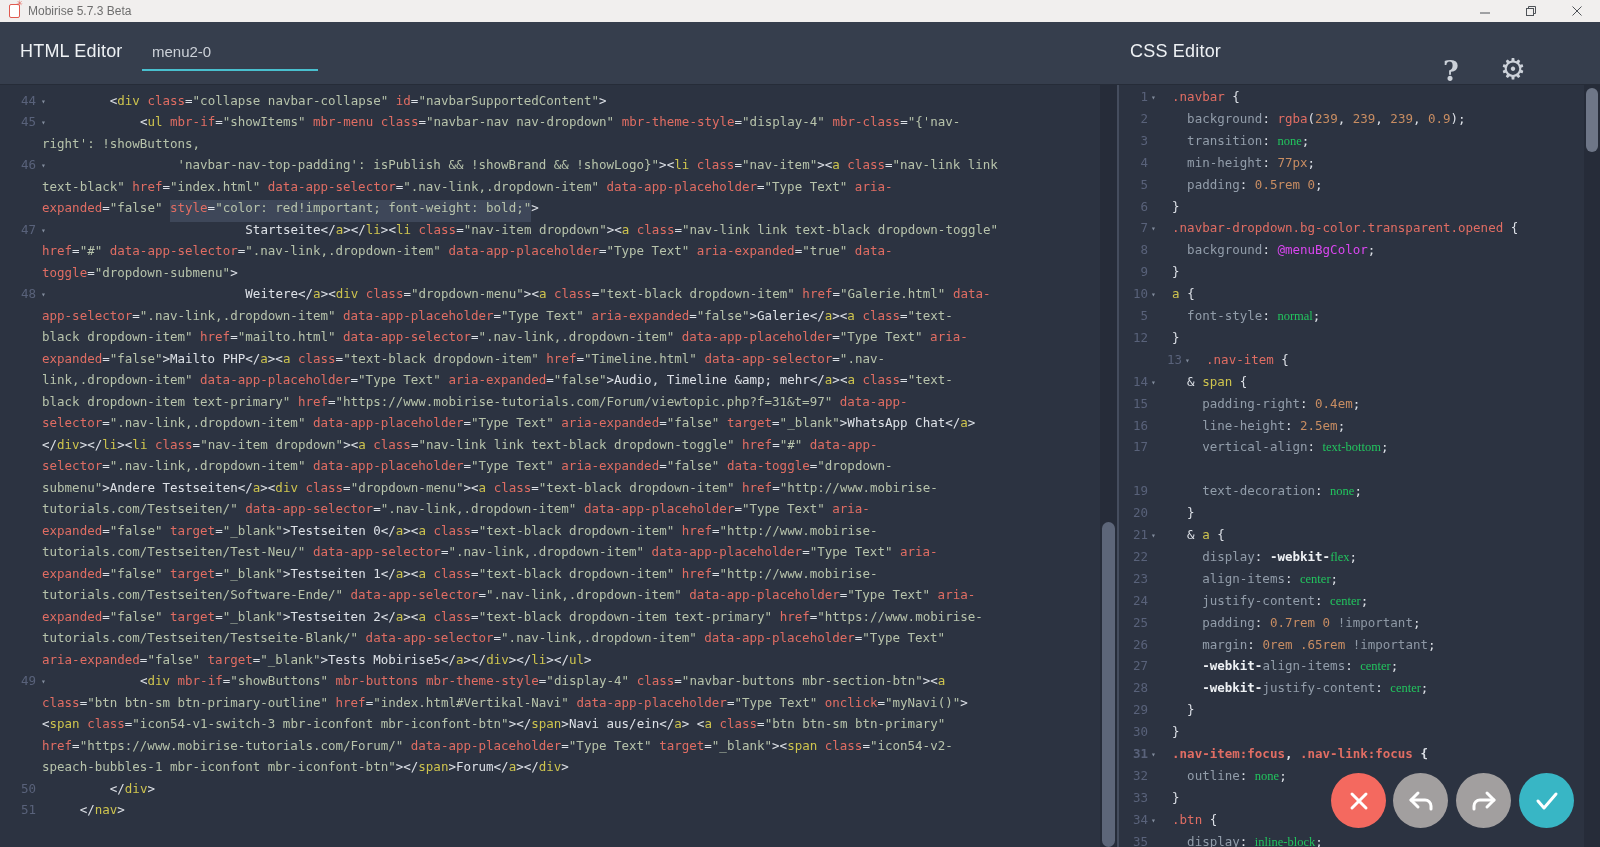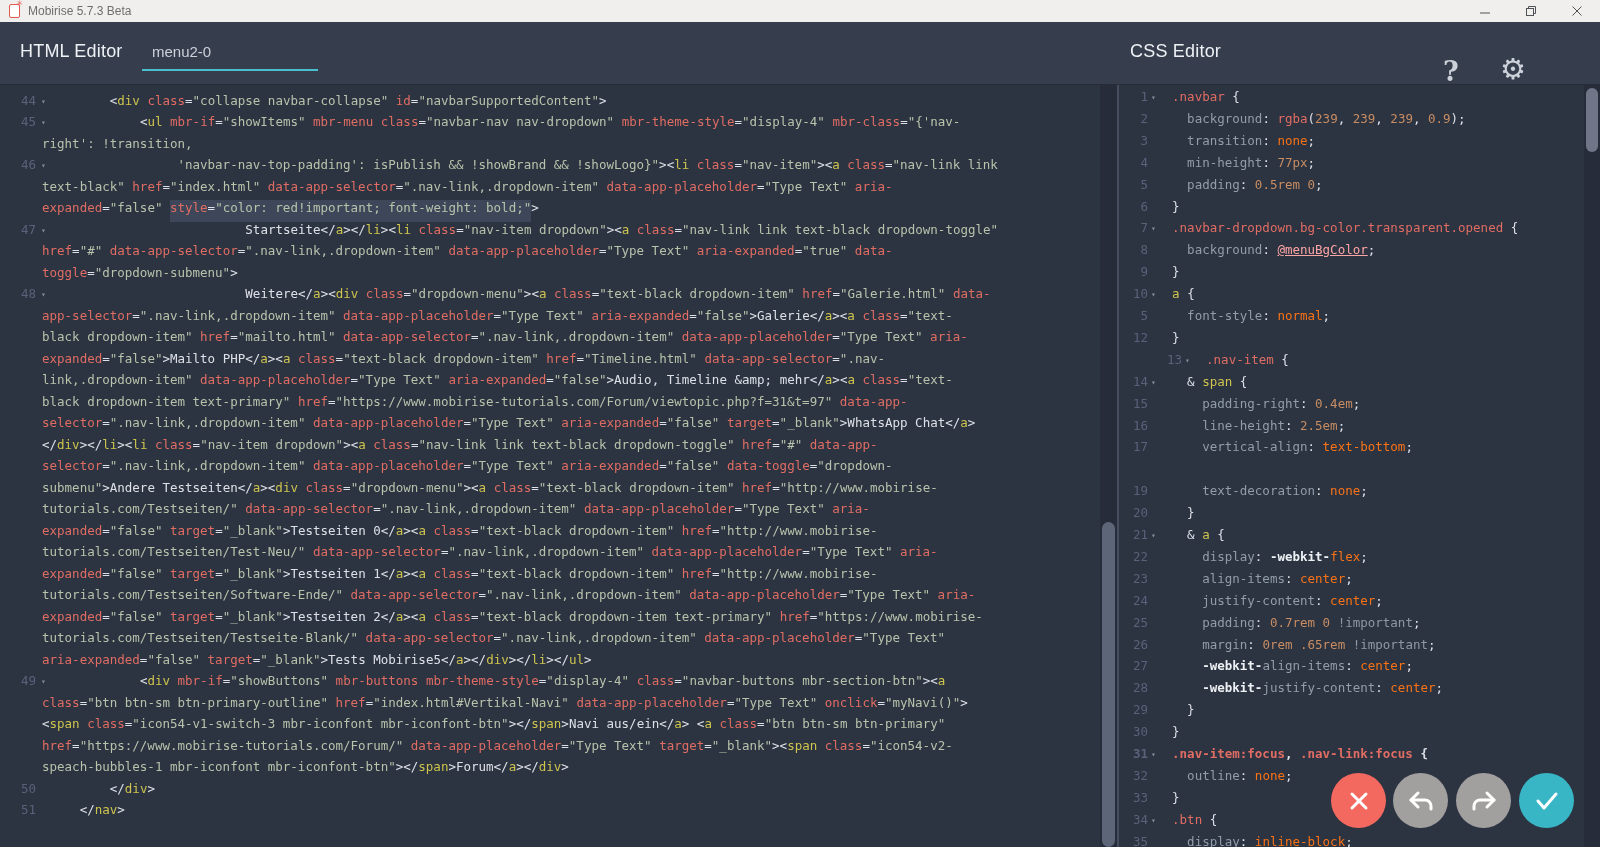--- a/index.html
+++ b/index.html
@@ -40,24 +40,24 @@
   #cssPanel .code  { left:37px; }
   .selrect { position:absolute; top:0; height:22px; background:#3e4759; }
 
   
   .tk-pun { color:#dde1e7; }
   .tk-tag { color:#cec44e; }
   .tk-att { color:#e06d63; }
   .tk-str { color:#b7c3ab; }
   .tk-sel { color:#e06d63; }
   .tk-prop{ color:#929daa; }
-  .tk-val { color:#f97316; }
+  .tk-val { color:#22c55e;font-family:Liberation Serif, serif; }
   .tk-num { color:#c88d62; }
   .tk-imp { color:#8e98a5; }
-  .tk-var { color:#fca5a5;text-decoration:underline; }
+  .tk-var { color:#d946ef; }
   .tk-wk  { color:#eef1f4; font-weight:bold; }
 
   
   .vtrack { position:absolute; top:85px; height:762px; background:#262c39; }
   #htmlTrack { left:1100px; width:17px; }
   #cssTrack  { left:1584px; width:16px; }
   .vthumb { position:absolute; border-radius:7px; }
   #htmlThumb { left:1102px; top:522px; width:13px; height:325px; background:#5d6679; }
   #cssThumb  { left:1586px; top:88px;  width:12px; height:64px;  background:#6e7687; }
   .divider { position:absolute; left:1117px; top:85px; width:2px; height:762px; background:#454d5e; }
@@ -100,21 +100,21 @@
     </span>
     <span class="ed-label" style="left:1130px">CSS Editor</span>
     <span class="hdr-icon help-icon">?</span>
     <span class="hdr-icon gear-icon">⚙</span>
   </div>
 
   <div class="panel" id="htmlPanel">
       <div class="code-row" style="top: -14px;"><span class="ln">43</span><span class="code"><span class="tk-pun"> </span><span class="tk-pun"> </span><span class="tk-pun"> </span><span class="tk-pun"> </span><span class="tk-pun"> </span><span class="tk-pun"> </span><span class="tk-pun"> </span><span class="tk-pun"> </span><span class="tk-pun"> </span><span class="tk-pun">&lt;/</span><span class="tk-tag">div</span><span class="tk-pun">&gt;</span></span></div>
       <div class="code-row" style="top: 7.5px;"><span class="ln">44</span><span class="fold">▾</span><span class="code"><span class="tk-pun"> </span><span class="tk-pun"> </span><span class="tk-pun"> </span><span class="tk-pun"> </span><span class="tk-pun"> </span><span class="tk-pun"> </span><span class="tk-pun"> </span><span class="tk-pun"> </span><span class="tk-pun"> </span><span class="tk-pun">&lt;</span><span class="tk-tag">div</span><span class="tk-pun"> </span><span class="tk-att">class</span><span class="tk-pun">=</span><span class="tk-str">"collapse navbar-collapse"</span><span class="tk-pun"> </span><span class="tk-att">id</span><span class="tk-pun">=</span><span class="tk-str">"navbarSupportedContent"</span><span class="tk-pun">&gt;</span></span></div>
       <div class="code-row" style="top: 29px;"><span class="ln">45</span><span class="fold">▾</span><span class="code"><span class="tk-pun"> </span><span class="tk-pun"> </span><span class="tk-pun"> </span><span class="tk-pun"> </span><span class="tk-pun"> </span><span class="tk-pun"> </span><span class="tk-pun"> </span><span class="tk-pun"> </span><span class="tk-pun"> </span><span class="tk-pun"> </span><span class="tk-pun"> </span><span class="tk-pun"> </span><span class="tk-pun"> </span><span class="tk-pun">&lt;</span><span class="tk-tag">ul</span><span class="tk-pun"> </span><span class="tk-att">mbr-if</span><span class="tk-pun">=</span><span class="tk-str">"showItems"</span><span class="tk-pun"> </span><span class="tk-att">mbr-menu</span><span class="tk-pun"> </span><span class="tk-att">class</span><span class="tk-pun">=</span><span class="tk-str">"navbar-nav nav-dropdown"</span><span class="tk-pun"> </span><span class="tk-att">mbr-theme-style</span><span class="tk-pun">=</span><span class="tk-str">"display-4"</span><span class="tk-pun"> </span><span class="tk-att">mbr-class</span><span class="tk-pun">=</span><span class="tk-str">"{'nav-</span></span></div>
-      <div class="code-row" style="top: 50.5px;"><span class="ln"></span><span class="code"><span class="tk-str">right': !transition,</span></span></div>
+      <div class="code-row" style="top: 50.5px;"><span class="ln"></span><span class="code"><span class="tk-str">right': !showButtons,</span></span></div>
       <div class="code-row" style="top: 72px;"><span class="ln">46</span><span class="fold">▾</span><span class="code"><span class="tk-str">                  'navbar-nav-top-padding': isPublish &amp;&amp; !showBrand &amp;&amp; !showLogo}"</span><span class="tk-pun">&gt;</span><span class="tk-pun">&lt;</span><span class="tk-tag">li</span><span class="tk-pun"> </span><span class="tk-att">class</span><span class="tk-pun">=</span><span class="tk-str">"nav-item"</span><span class="tk-pun">&gt;</span><span class="tk-pun">&lt;</span><span class="tk-tag">a</span><span class="tk-pun"> </span><span class="tk-att">class</span><span class="tk-pun">=</span><span class="tk-str">"nav-link link</span></span></div>
       <div class="code-row" style="top: 93.5px;"><span class="ln"></span><span class="code"><span class="tk-str">text-black"</span><span class="tk-pun"> </span><span class="tk-att">href</span><span class="tk-pun">=</span><span class="tk-str">"index.html"</span><span class="tk-pun"> </span><span class="tk-att">data-app-selector</span><span class="tk-pun">=</span><span class="tk-str">".nav-link,.dropdown-item"</span><span class="tk-pun"> </span><span class="tk-att">data-app-placeholder</span><span class="tk-pun">=</span><span class="tk-str">"Type Text"</span><span class="tk-pun"> </span><span class="tk-att">aria-</span></span></div>
       <div class="code-row" style="top: 115px;"><span class="selrect" style="left:170.01px;width:361.44px"></span><span class="ln"></span><span class="code"><span class="tk-att">expanded</span><span class="tk-pun">=</span><span class="tk-str">"false"</span><span class="tk-pun"> </span><span class="tk-att">style</span><span class="tk-pun">=</span><span class="tk-str">"color: red!important; font-weight: bold;"</span><span class="tk-pun">&gt;</span></span></div>
       <div class="code-row" style="top: 136.5px;"><span class="ln">47</span><span class="fold">▾</span><span class="code"><span class="tk-pun"> </span><span class="tk-pun"> </span><span class="tk-pun"> </span><span class="tk-pun"> </span><span class="tk-pun"> </span><span class="tk-pun"> </span><span class="tk-pun"> </span><span class="tk-pun"> </span><span class="tk-pun"> </span><span class="tk-pun"> </span><span class="tk-pun"> </span><span class="tk-pun"> </span><span class="tk-pun"> </span><span class="tk-pun"> </span><span class="tk-pun"> </span><span class="tk-pun"> </span><span class="tk-pun"> </span><span class="tk-pun"> </span><span class="tk-pun"> </span><span class="tk-pun"> </span><span class="tk-pun"> </span><span class="tk-pun"> </span><span class="tk-pun"> </span><span class="tk-pun"> </span><span class="tk-pun"> </span><span class="tk-pun"> </span><span class="tk-pun"> </span><span class="tk-pun">Startseite</span><span class="tk-pun">&lt;/</span><span class="tk-tag">a</span><span class="tk-pun">&gt;</span><span class="tk-pun">&lt;/</span><span class="tk-tag">li</span><span class="tk-pun">&gt;</span><span class="tk-pun">&lt;</span><span class="tk-tag">li</span><span class="tk-pun"> </span><span class="tk-att">class</span><span class="tk-pun">=</span><span class="tk-str">"nav-item dropdown"</span><span class="tk-pun">&gt;</span><span class="tk-pun">&lt;</span><span class="tk-tag">a</span><span class="tk-pun"> </span><span class="tk-att">class</span><span class="tk-pun">=</span><span class="tk-str">"nav-link link text-black dropdown-toggle"</span></span></div>
       <div class="code-row" style="top: 158px;"><span class="ln"></span><span class="code"><span class="tk-att">href</span><span class="tk-pun">=</span><span class="tk-str">"#"</span><span class="tk-pun"> </span><span class="tk-att">data-app-selector</span><span class="tk-pun">=</span><span class="tk-str">".nav-link,.dropdown-item"</span><span class="tk-pun"> </span><span class="tk-att">data-app-placeholder</span><span class="tk-pun">=</span><span class="tk-str">"Type Text"</span><span class="tk-pun"> </span><span class="tk-att">aria-expanded</span><span class="tk-pun">=</span><span class="tk-str">"true"</span><span class="tk-pun"> </span><span class="tk-att">data-</span></span></div>
       <div class="code-row" style="top: 179.5px;"><span class="ln"></span><span class="code"><span class="tk-att">toggle</span><span class="tk-pun">=</span><span class="tk-str">"dropdown-submenu"</span><span class="tk-pun">&gt;</span></span></div>
       <div class="code-row" style="top: 201px;"><span class="ln">48</span><span class="fold">▾</span><span class="code"><span class="tk-pun"> </span><span class="tk-pun"> </span><span class="tk-pun"> </span><span class="tk-pun"> </span><span class="tk-pun"> </span><span class="tk-pun"> </span><span class="tk-pun"> </span><span class="tk-pun"> </span><span class="tk-pun"> </span><span class="tk-pun"> </span><span class="tk-pun"> </span><span class="tk-pun"> </span><span class="tk-pun"> </span><span class="tk-pun"> </span><span class="tk-pun"> </span><span class="tk-pun"> </span><span class="tk-pun"> </span><span class="tk-pun"> </span><span class="tk-pun"> </span><span class="tk-pun"> </span><span class="tk-pun"> </span><span class="tk-pun"> </span><span class="tk-pun"> </span><span class="tk-pun"> </span><span class="tk-pun"> </span><span class="tk-pun"> </span><span class="tk-pun"> </span><span class="tk-pun">Weitere</span><span class="tk-pun">&lt;/</span><span class="tk-tag">a</span><span class="tk-pun">&gt;</span><span class="tk-pun">&lt;</span><span class="tk-tag">div</span><span class="tk-pun"> </span><span class="tk-att">class</span><span class="tk-pun">=</span><span class="tk-str">"dropdown-menu"</span><span class="tk-pun">&gt;</span><span class="tk-pun">&lt;</span><span class="tk-tag">a</span><span class="tk-pun"> </span><span class="tk-att">class</span><span class="tk-pun">=</span><span class="tk-str">"text-black dropdown-item"</span><span class="tk-pun"> </span><span class="tk-att">href</span><span class="tk-pun">=</span><span class="tk-str">"Galerie.html"</span><span class="tk-pun"> </span><span class="tk-att">data-</span></span></div>
       <div class="code-row" style="top: 222.5px;"><span class="ln"></span><span class="code"><span class="tk-att">app-selector</span><span class="tk-pun">=</span><span class="tk-str">".nav-link,.dropdown-item"</span><span class="tk-pun"> </span><span class="tk-att">data-app-placeholder</span><span class="tk-pun">=</span><span class="tk-str">"Type Text"</span><span class="tk-pun"> </span><span class="tk-att">aria-expanded</span><span class="tk-pun">=</span><span class="tk-str">"false"</span><span class="tk-pun">&gt;</span><span class="tk-pun">Galerie</span><span class="tk-pun">&lt;/</span><span class="tk-tag">a</span><span class="tk-pun">&gt;</span><span class="tk-pun">&lt;</span><span class="tk-tag">a</span><span class="tk-pun"> </span><span class="tk-att">class</span><span class="tk-pun">=</span><span class="tk-str">"text-</span></span></div>
       <div class="code-row" style="top: 244px;"><span class="ln"></span><span class="code"><span class="tk-str">black dropdown-item"</span><span class="tk-pun"> </span><span class="tk-att">href</span><span class="tk-pun">=</span><span class="tk-str">"mailto.html"</span><span class="tk-pun"> </span><span class="tk-att">data-app-selector</span><span class="tk-pun">=</span><span class="tk-str">".nav-link,.dropdown-item"</span><span class="tk-pun"> </span><span class="tk-att">data-app-placeholder</span><span class="tk-pun">=</span><span class="tk-str">"Type Text"</span><span class="tk-pun"> </span><span class="tk-att">aria-</span></span></div>
       <div class="code-row" style="top: 265.5px;"><span class="ln"></span><span class="code"><span class="tk-att">expanded</span><span class="tk-pun">=</span><span class="tk-str">"false"</span><span class="tk-pun">&gt;</span><span class="tk-pun">Mailto</span><span class="tk-pun"> </span><span class="tk-pun">PHP</span><span class="tk-pun">&lt;/</span><span class="tk-tag">a</span><span class="tk-pun">&gt;</span><span class="tk-pun">&lt;</span><span class="tk-tag">a</span><span class="tk-pun"> </span><span class="tk-att">class</span><span class="tk-pun">=</span><span class="tk-str">"text-black dropdown-item"</span><span class="tk-pun"> </span><span class="tk-att">href</span><span class="tk-pun">=</span><span class="tk-str">"Timeline.html"</span><span class="tk-pun"> </span><span class="tk-att">data-app-selector</span><span class="tk-pun">=</span><span class="tk-str">".nav-</span></span></div>

